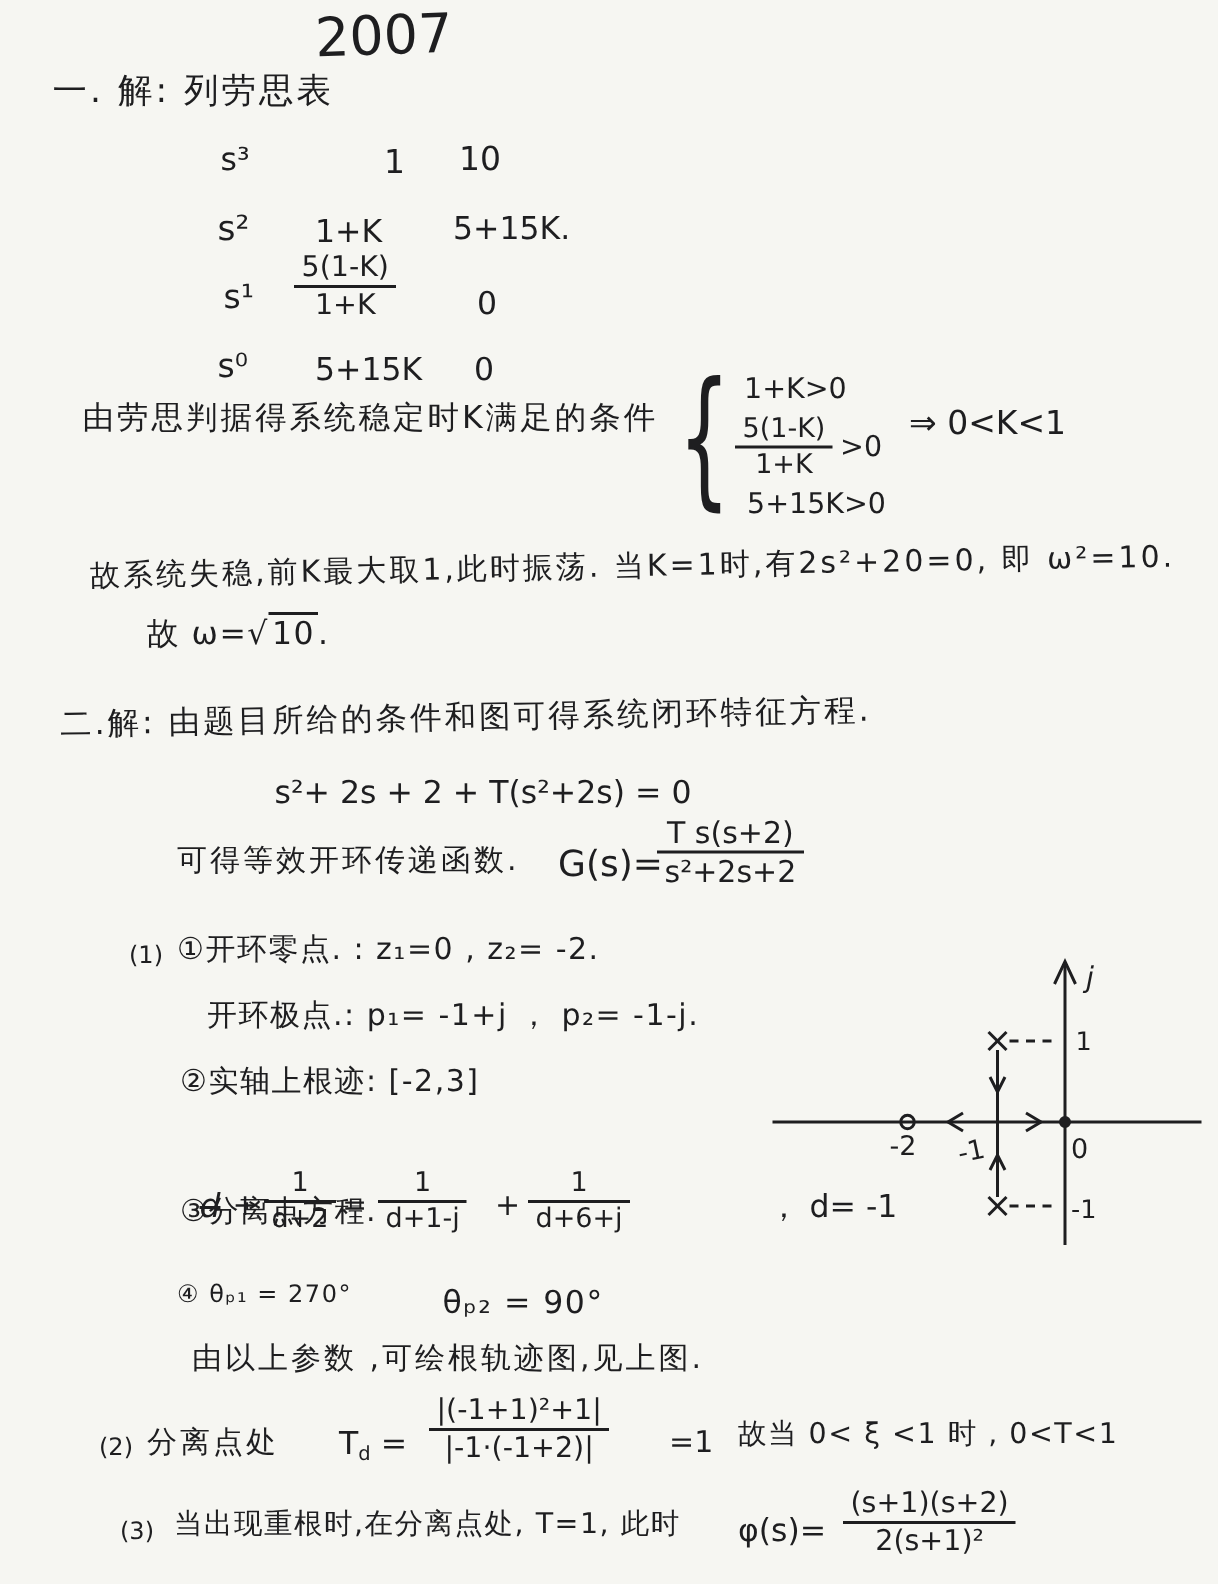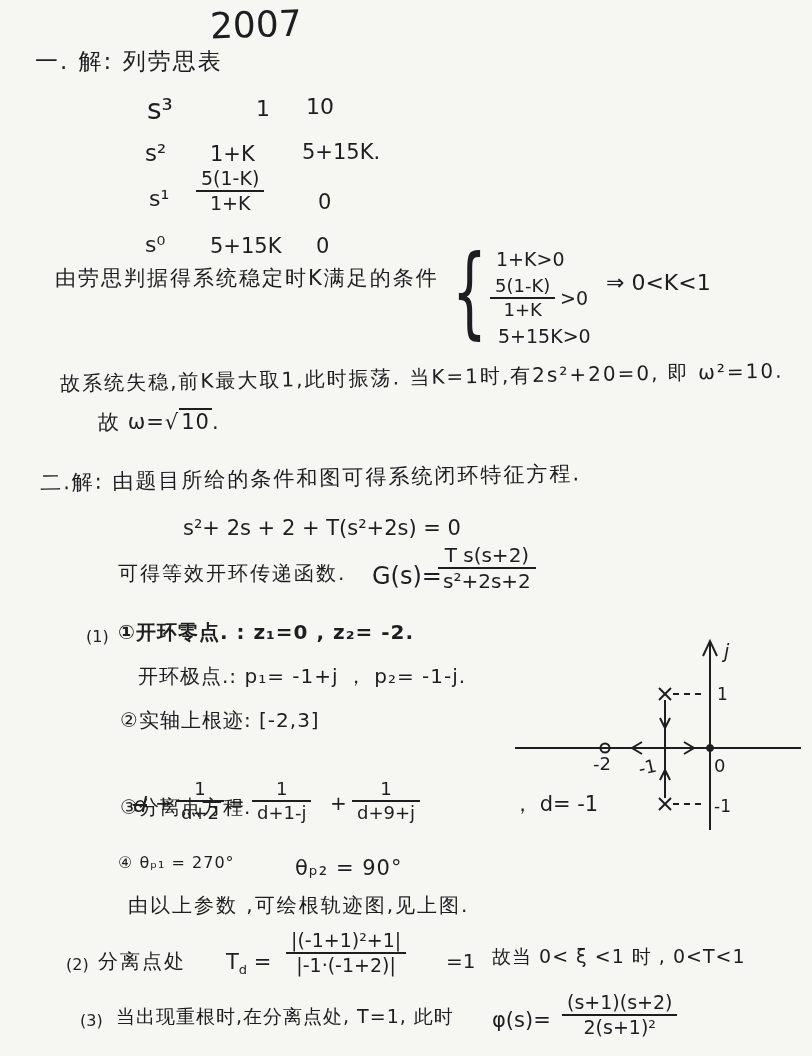--- a/index.html
+++ b/index.html
@@ -24,21 +24,21 @@
 </style>
 </head>
 <body>
 
 <div class="page">
 
   <div class="hw r-2" style="left:210px;top:4px;font-size:36px;">2007</div>
 
   <div class="hw cn" style="left:35px;top:48px;font-size:23px;">一. 解: 列劳思表</div>
 
-  <div class="hw" style="left:147px;top:94px;font-size:28px;text-align:center;">s³</div>
+  <div class="hw" style="left:147px;top:94px;font-size:21px;text-align:center;">s³</div>
   <div class="hw" style="left:256px;top:96px;font-size:22px;">1</div>
   <div class="hw" style="left:306px;top:94px;font-size:22px;">10</div>
 
   <div class="hw" style="left:145px;top:140px;font-size:23px;">s²</div>
   <div class="hw" style="left:210px;top:142px;font-size:21px;">1+K</div>
   <div class="hw" style="left:302px;top:140px;font-size:21px;">5+15K.</div>
 
   <div class="hw" style="left:149px;top:186px;font-size:22px;">s¹</div>
   <div class="frac" style="left:196px;top:168px;font-size:19px;">
     <span class="num">5(1-K)</span>
@@ -72,40 +72,40 @@
   <div class="hw" style="left:183px;top:516px;font-size:21px;">s²+ 2s + 2 + T(s²+2s) = 0</div>
 
   <div class="hw cn" style="left:118px;top:562px;font-size:20px;">可得等效开环传递函数.</div>
   <div class="hw" style="left:372px;top:563px;font-size:24px;">G(s)=</div>
   <div class="frac" style="left:438px;top:544px;font-size:20px;">
     <span class="num">T s(s+2)</span>
     <span class="den">s²+2s+2</span>
   </div>
 
   <div class="hw" style="left:86px;top:628px;font-size:16px;">(1)</div>
-  <div class="hw" style="left:118px;top:621px;font-size:20px;letter-spacing:1px;font-weight:bold;">①开环零点. : z₁=0 , z₂= -2.</div>
+  <div class="hw" style="left:118px;top:621px;font-size:20px;letter-spacing:1px;">①开环零点. : z₁=0 , z₂= -2.</div>
   <div class="hw" style="left:138px;top:665px;font-size:20px;letter-spacing:1px;">开环极点.: p₁= -1+j ， p₂= -1-j.</div>
   <div class="hw" style="left:120px;top:709px;font-size:20px;letter-spacing:1px;">②实轴上根迹: [-2,3]</div>
   <div class="hw" style="left:120px;top:752px;font-size:20px;letter-spacing:1px;margin-top:44px;">③分离点方程.</div>
 
   <div class="hw st" style="left:133px;top:792px;font-size:22px;font-style:italic;">d</div>
   <div class="hw" style="left:155px;top:792px;font-size:20px;">+</div>
   <div class="frac" style="left:176px;top:779px;font-size:18px;">
     <span class="num">1</span>
     <span class="den">d+2</span>
   </div>
   <div class="hw" style="left:228px;top:792px;font-size:20px;">=</div>
   <div class="frac" style="left:252px;top:779px;font-size:18px;">
     <span class="num">1</span>
     <span class="den">d+1-j</span>
   </div>
   <div class="hw" style="left:330px;top:792px;font-size:20px;">+</div>
   <div class="frac" style="left:352px;top:779px;font-size:18px;">
     <span class="num">1</span>
-    <span class="den">d+9+j</span>
+    <span class="den">d+6+j</span>
   </div>
   <div class="hw" style="left:512px;top:792px;font-size:21px;">， d= -1</div>
 
   <div class="hw" style="left:118px;top:854px;font-size:16px;letter-spacing:1px;">④ θₚ₁ = 270°</div>
   <div class="hw" style="left:295px;top:856px;font-size:21px;letter-spacing:1px;">θₚ₂ = 90°</div>
   <div class="hw cn" style="left:128px;top:894px;font-size:20px;">由以上参数 ,可绘根轨迹图,见上图.</div>
 
   <div class="hw" style="left:66px;top:956px;font-size:16px;">(2)</div>
   <div class="hw cn" style="left:98px;top:950px;font-size:20px;">分离点处</div>
   <div class="hw" style="left:226px;top:950px;font-size:21px;">

